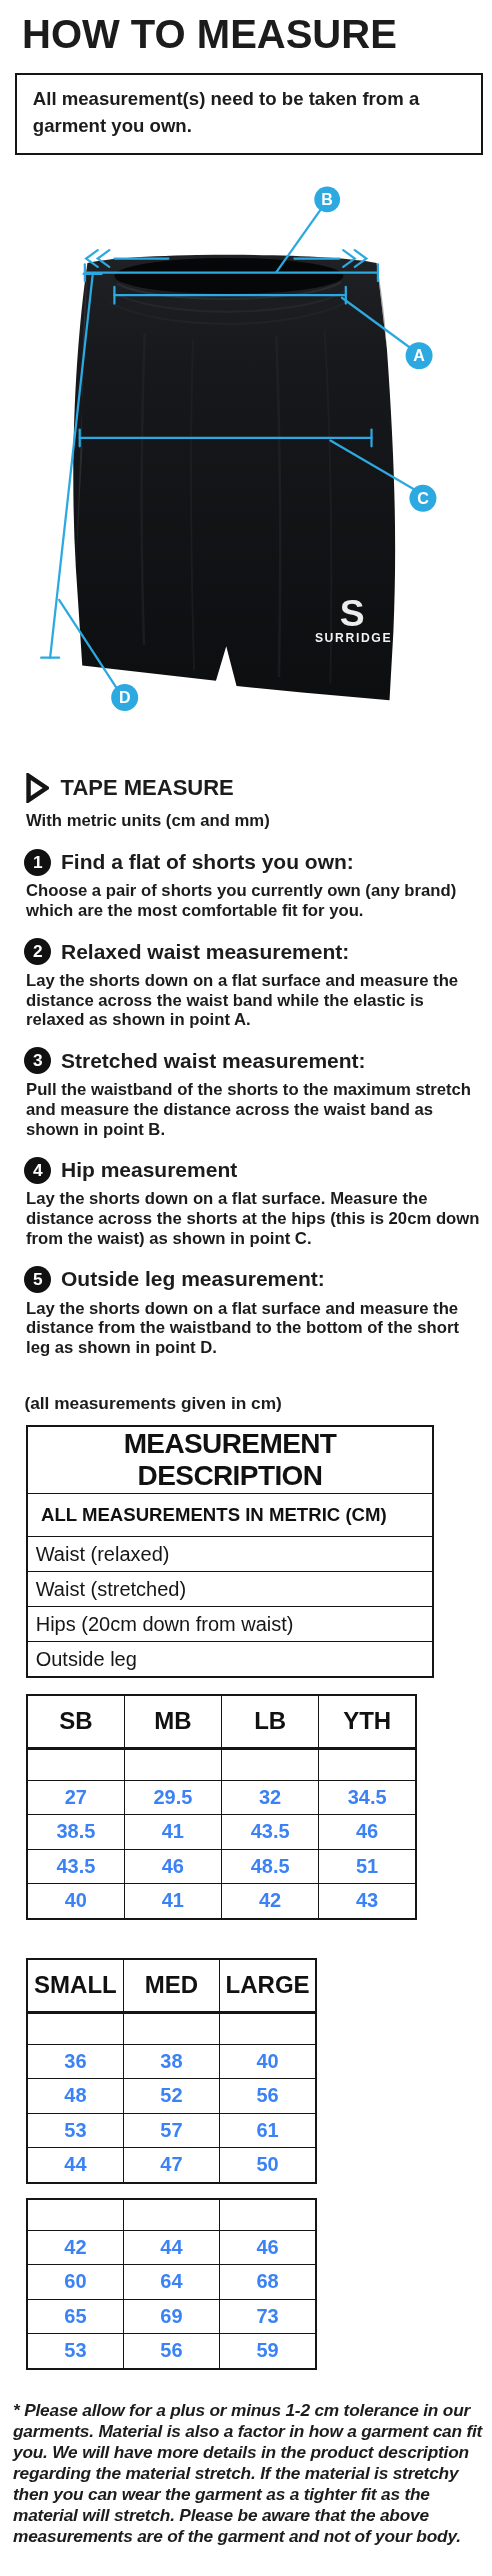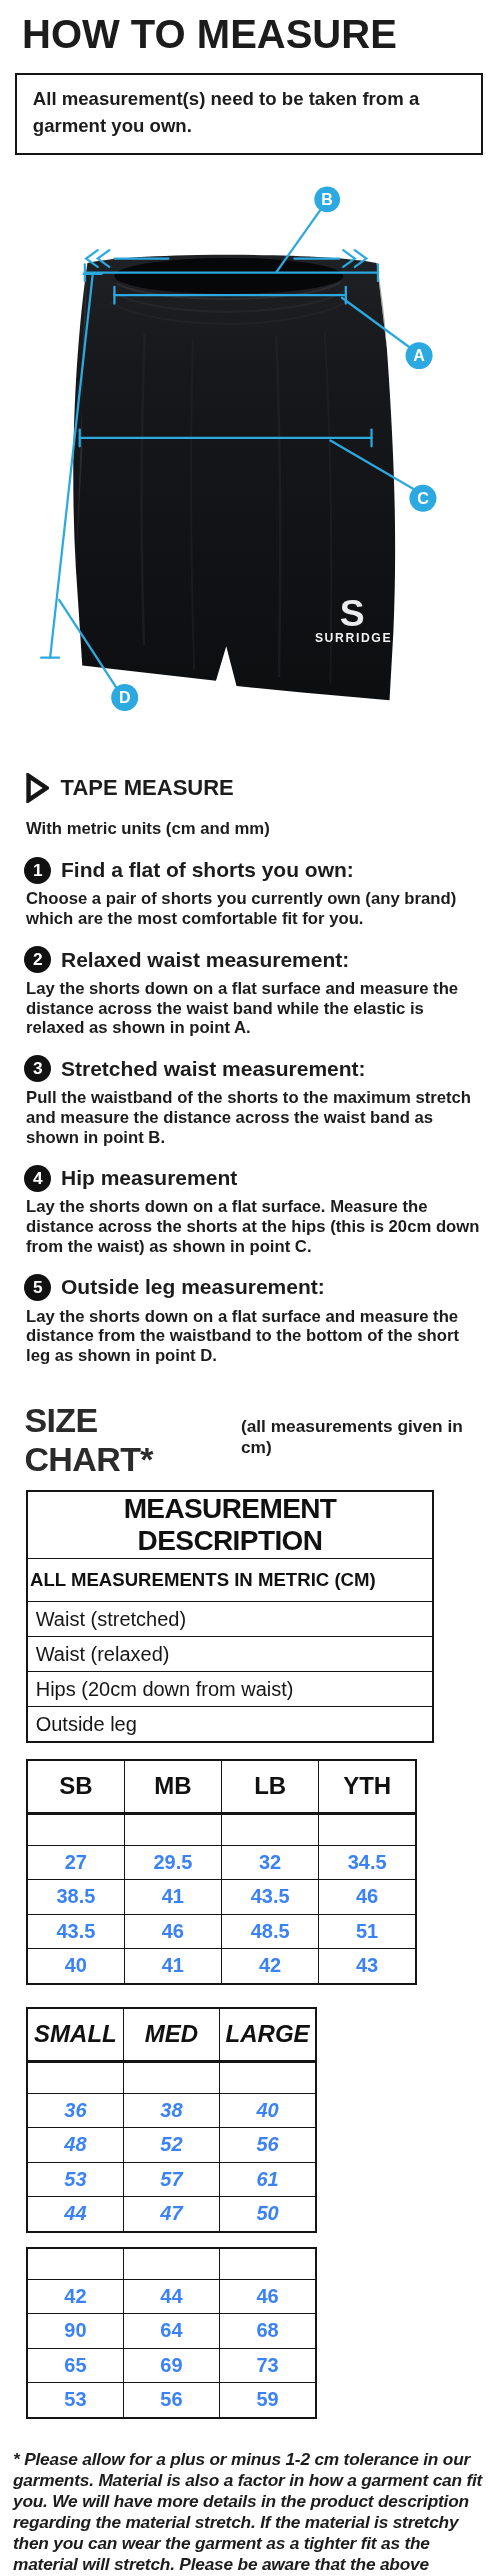--- a/index.html
+++ b/index.html
@@ -22,21 +22,21 @@
   }
 
   
   .figure-wrap{position:relative;height:569px;margin-top:27px;overflow:hidden;}
   .figure-wrap svg{display:block;}
 
   
   .section-title{
     margin:7.7px 0 0 23px;font-size:30px;font-weight:bold;color:#1c1c1c;line-height:1.1;
   }
-  .tape-row{display:flex;align-items:center;gap:11.6px;margin:22px 0 16px 26px;}
+  .tape-row{display:flex;align-items:center;gap:11.6px;margin:22px 0 8px 26px;}
   .tape-label{font-size:22px;font-weight:bold;color:#1c1c1c;}
   .tape-sub{margin:5.1px 0 0 26px;font-size:16.7px;font-weight:bold;color:#1c1c1c;}
 
   
   .step{margin-top:17.3px;}
   .step-head{display:flex;align-items:center;gap:9.6px;margin-left:24.4px;}
   .step-badge{
     flex:0 0 auto;width:27px;height:27px;border-radius:50%;background:#111;
     color:#fff;font-size:17.3px;font-weight:bold;
     display:flex;align-items:center;justify-content:center;
@@ -53,34 +53,34 @@
   .size-chart-sub{font-size:17.3px;font-weight:bold;color:#1c1c1c;}
 
   table{border-collapse:collapse;table-layout:fixed;}
   .desc-table{margin:11.6px 0 0 26px;width:408px;}
   .desc-table td{border:1.9px solid #151515;}
   .desc-table{border:2.6px solid #151515;}
   .desc-header-cell{
     height:48px;text-align:center;font-size:28px;font-weight:bold;color:#111;
     letter-spacing:-0.6px;
   }
-  .desc-sub-cell{height:40px;font-size:18.6px;font-weight:bold;padding-left:2px;color:#111;}
+  .desc-sub-cell{height:40px;font-size:18.6px;font-weight:bold;padding-left:13px;color:#111;}
   .desc-row-cell{height:32px;font-size:20px;font-weight:normal;padding-left:7.7px;color:#161616;}
 
   .size-table{margin:15.4px 0 0 26px;border:2.6px solid #151515;}
   .size-table th{
     border:1.9px solid #151515;border-bottom:3.2px solid #151515;
     height:49px;font-size:24px;font-weight:bold;color:#111;text-align:center;
   }
   .size-table td{border:1.9px solid #151515;height:31.5px;text-align:center;}
   .size-table tr.spacer td{height:28px;}
   .size-table td.val{font-size:20px;font-weight:bold;color:#3b82f6;}
   .size-table.cols4{width:391px;}
   .size-table.cols3{width:291px;}
-  .size-table.t2{margin-top:22px;font-style:italic;}
+  .size-table.t2{margin-top:38px;}
   .size-table.t3{margin-top:14px;}
 
   
   .footnote{
     margin:30px 0 0 13px;width:477px;
     font-size:17.3px;font-weight:bold;font-style:italic;line-height:1.22;
     color:#1c1c1c;letter-spacing:-0.2px;
   }
 </style>
 </head>
@@ -216,37 +216,36 @@
 
   <div class="step">
     <div class="step-head">
       <span class="step-badge">5</span>
       <span class="step-title">Outside leg measurement:</span>
     </div>
     <p class="step-body">Lay the shorts down on a flat surface and measure the distance from the waistband to the bottom of the short leg as shown in point D.</p>
   </div>
 
   <div class="size-chart-head">
-    <span class="size-chart-title">SIZE CHART*</span>
     <span class="size-chart-sub">(all measurements given in cm)</span>
   </div>
 
   <table class="desc-table">
     <tbody>
         <tr>
       <td class="desc-header-cell">MEASUREMENT DESCRIPTION</td>
     </tr>
     <tr>
       <td class="desc-sub-cell">ALL MEASUREMENTS IN METRIC (CM)</td>
     </tr>
     <tr>
+      <td class="desc-row-cell">Waist (relaxed)</td>
+    </tr>
+    <tr>
       <td class="desc-row-cell">Waist (stretched)</td>
-    </tr>
-    <tr>
-      <td class="desc-row-cell">Waist (relaxed)</td>
     </tr>
     <tr>
       <td class="desc-row-cell">Hips (20cm down from waist)</td>
     </tr>
     <tr>
       <td class="desc-row-cell">Outside leg</td>
     </tr>
   </tbody>
     </table>
 
@@ -332,21 +331,21 @@
       <td></td>
           <td></td>
           <td></td>
     </tr>
     <tr>
       <td class="val">42</td>
       <td class="val">44</td>
       <td class="val">46</td>
     </tr>
     <tr>
-      <td class="val">90</td>
+      <td class="val">60</td>
       <td class="val">64</td>
       <td class="val">68</td>
     </tr>
     <tr>
       <td class="val">65</td>
       <td class="val">69</td>
       <td class="val">73</td>
     </tr>
     <tr>
       <td class="val">53</td>

